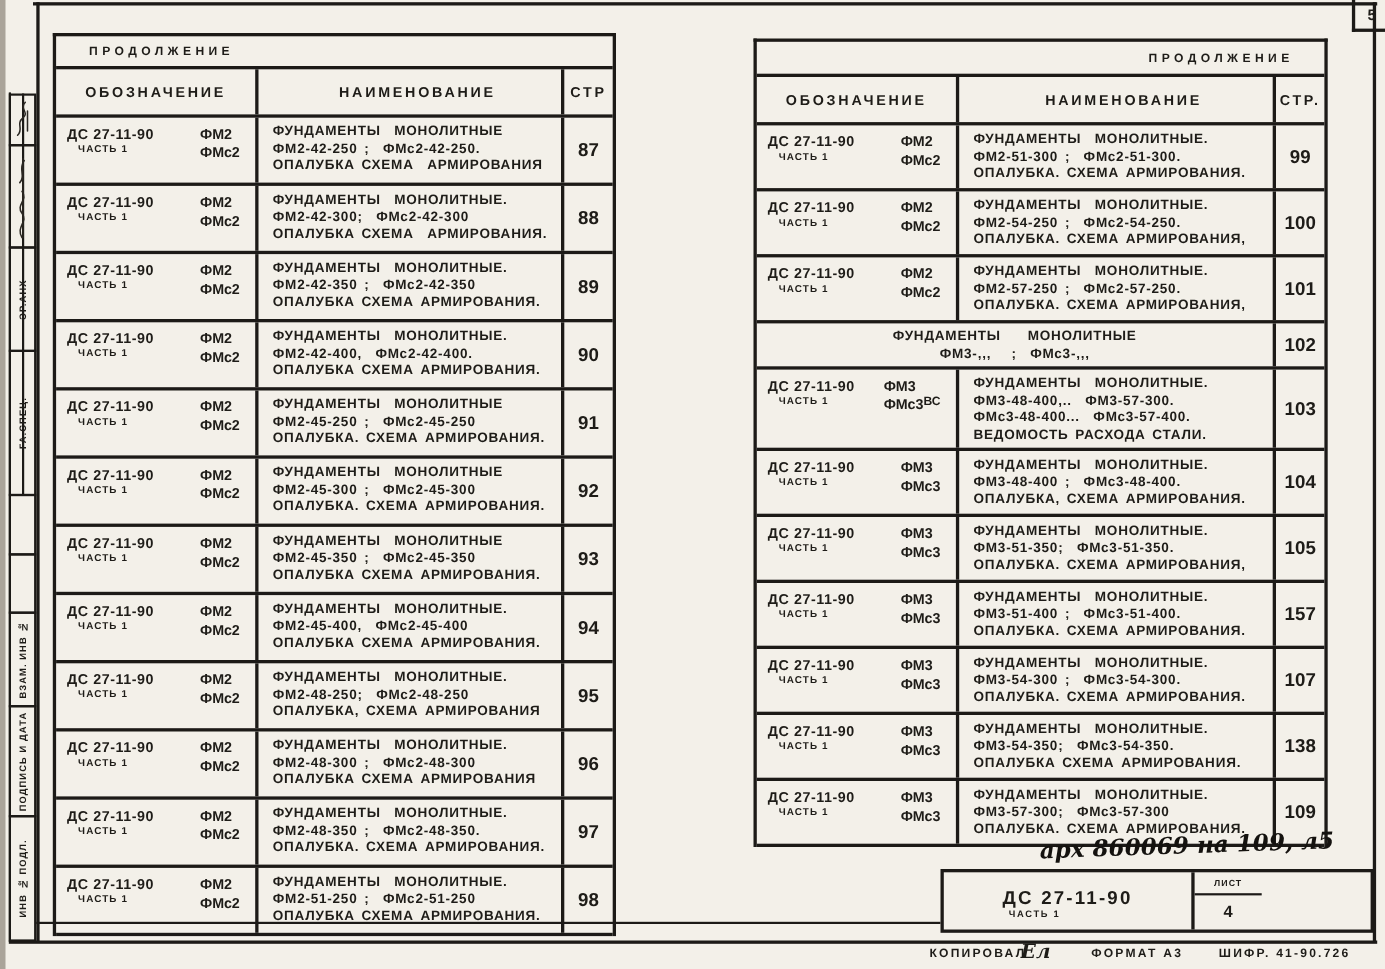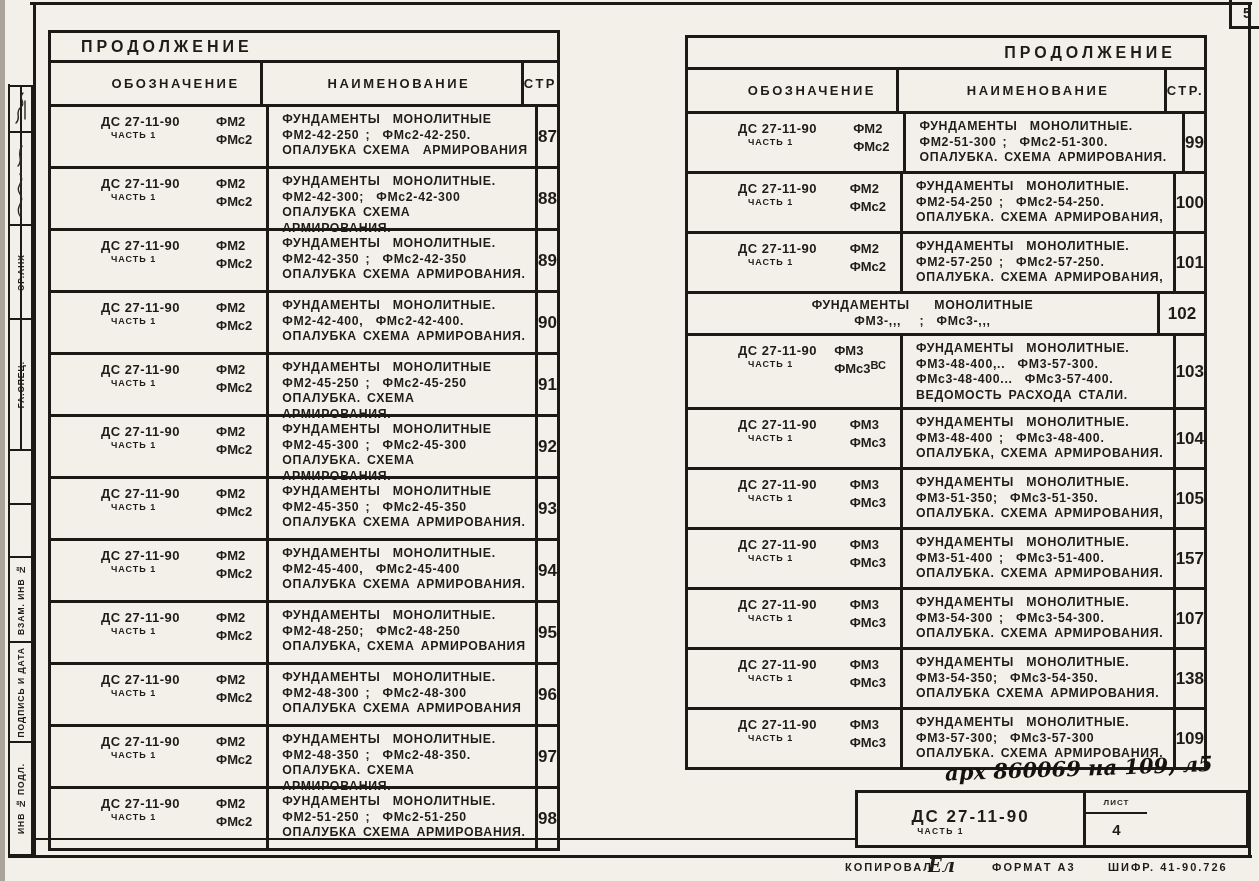--- a/index.html
+++ b/index.html
@@ -35,27 +35,27 @@
   .m9{top:741px;height:115px;}
   .vtext{writing-mode:vertical-rl;transform:rotate(180deg);
     font-size:8.5px;font-weight:bold;letter-spacing:1px;white-space:nowrap;}
   .scribble{stroke:#2a2722;fill:none;stroke-width:1.4px;stroke-linecap:round;}
   
   .dtable{position:absolute;border:3px solid #1c1a17;border-bottom:none;
     box-sizing:border-box;background:transparent;}
   .ltable{left:48px;top:30px;width:512px;}
   .rtable{left:685px;top:35px;width:522px;}
   .band{height:30px;border-bottom:3px solid #1c1a17;display:flex;align-items:center;
-    font-size:16px;font-weight:bold;letter-spacing:4px;box-sizing:border-box;}
+    font-size:11px;font-weight:bold;letter-spacing:4px;box-sizing:border-box;}
   .band-l{padding-left:30px;}
   .band-r{justify-content:flex-end;padding-right:28px;height:32px;}
   .thead{display:flex;height:44px;border-bottom:3px solid #1c1a17;box-sizing:border-box;}
   .thead .th{display:flex;align-items:center;justify-content:center;
     font-size:13px;font-weight:bold;letter-spacing:2.5px;box-sizing:border-box;}
-  .c-des{width:184px;border-right:3px solid #1c1a17;box-sizing:border-box;margin-left:40px;}
+  .c-des{width:184px;border-right:3px solid #1c1a17;box-sizing:border-box;}
   .c-name{border-right:3px solid #1c1a17;box-sizing:border-box;padding-left:14px;}
   .ltable .c-name{width:278px;}
   .rtable .c-name{width:288px;}
   .c-page{flex:1;box-sizing:border-box;}
   .trow{display:flex;border-bottom:3px solid #1c1a17;box-sizing:border-box;height:62px;}
   .rows-rt .trow{height:60px;}
   .rows-rb .trow{height:60px;}
   .rows-rb .trow:first-child{height:74px;}
   .trow.merged{height:42px;}
   .trow .c-des{display:flex;justify-content:space-between;padding:7px 14px 0 10px;}

